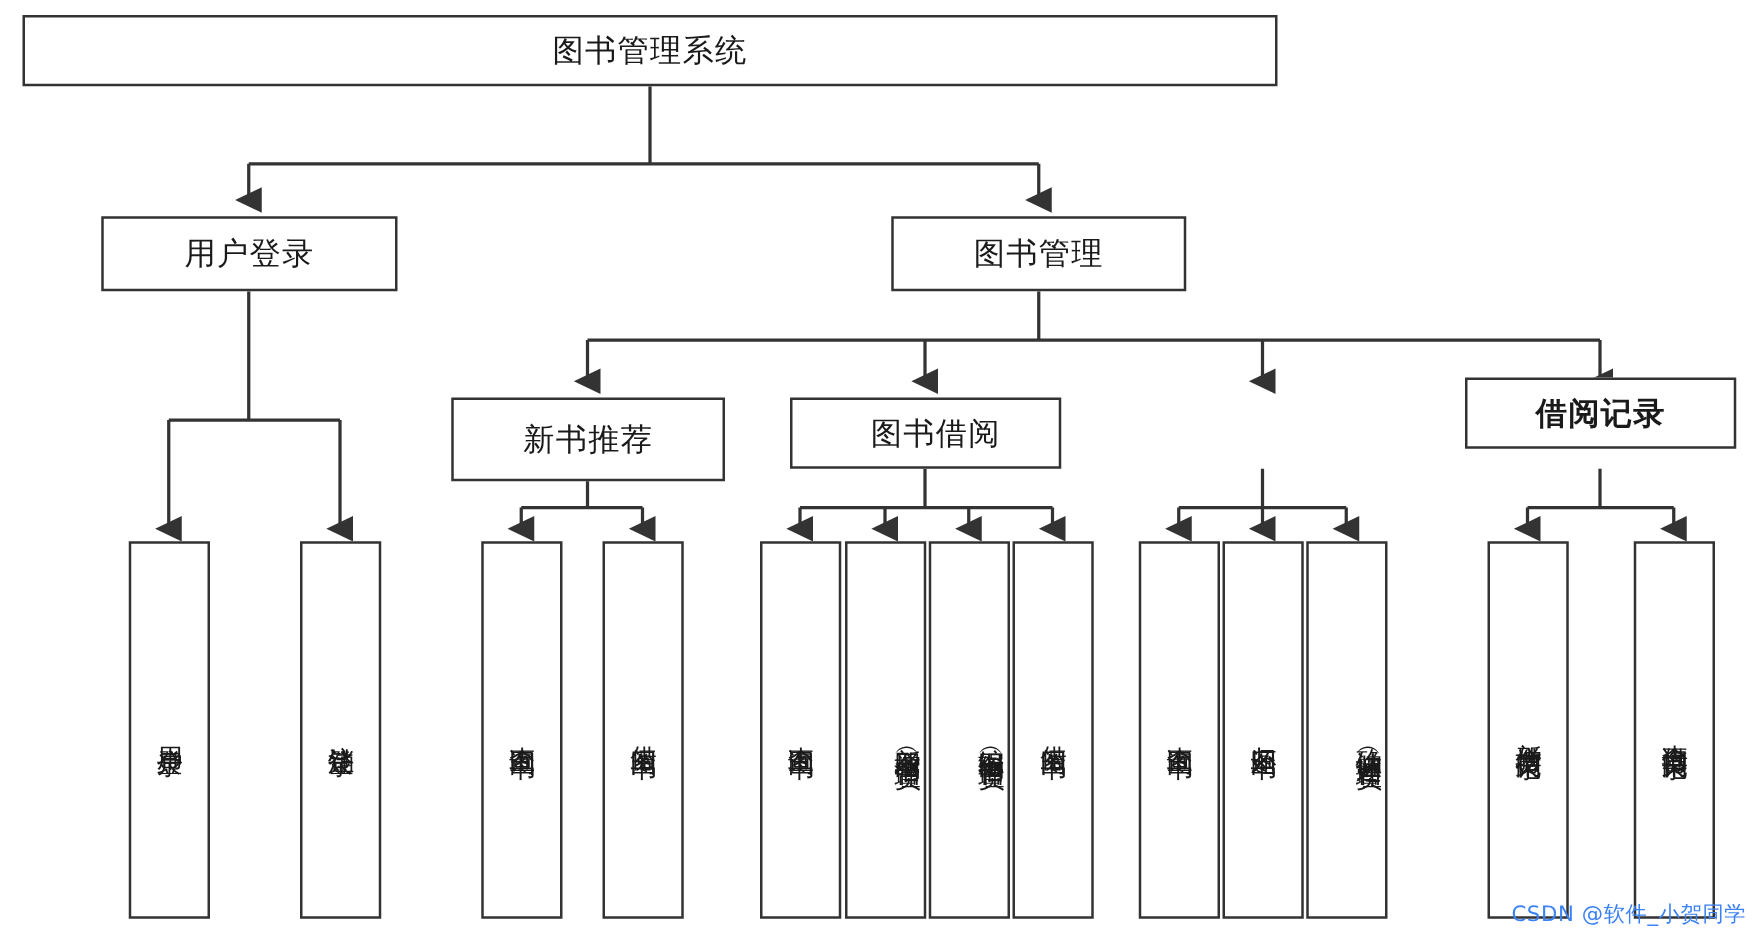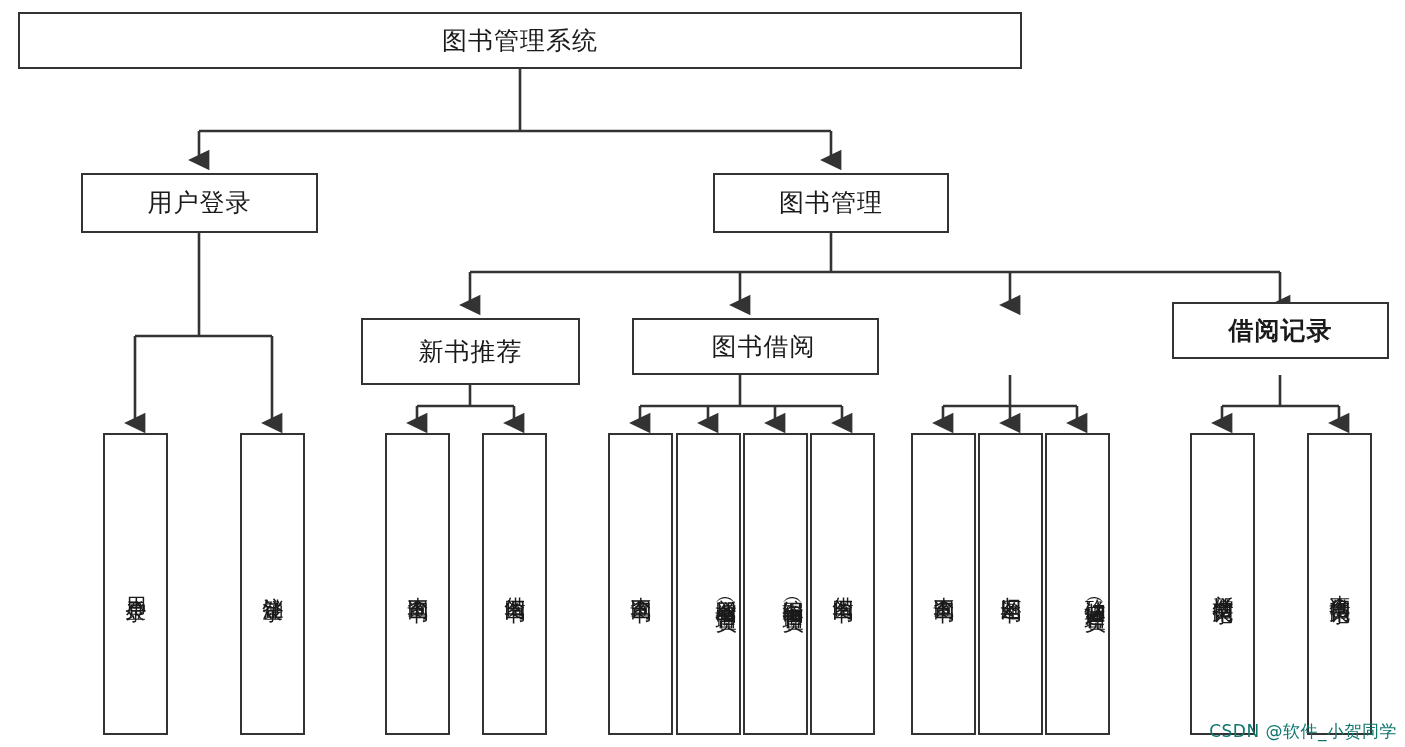--- a/index.html
+++ b/index.html
@@ -59,21 +59,21 @@
     top: 0;
     width: 1405px;
     height: 747px;
     pointer-events: none;
   }
   .watermark {
     position: absolute;
     right: 8px;
     bottom: 4px;
     font-size: 17px;
-    color: #0f766e;
+    color: #3b82f6;
     letter-spacing: 0.5px;
     white-space: nowrap;
   }
 </style>
 </head>
 <body>
 
 <div id="canvas">
 
   <svg id="edges" viewBox="0 0 1405 747" xmlns="http://www.w3.org/2000/svg">
@@ -136,21 +136,21 @@
   <div class="node h" style="left:81px; top:173px; width:237px; height:60px;">
     <span class="lbl">用户登录</span>
   </div>
   <div class="node h" style="left:713px; top:173px; width:236px; height:60px;">
     <span class="lbl">图书管理</span>
   </div>
 
   <div class="node h" style="left:361px; top:318px; width:219px; height:67px;">
     <span class="lbl">新书推荐</span>
   </div>
-  <div class="node h" style="left:632px; top:318px; width:247px; height:57px;padding-left:16px;">
+  <div class="node h" style="left:632px; top:318px; width:217px; height:57px;padding-left:16px;">
     <span class="lbl">图书借阅</span>
   </div>
   <div class="node h" style="left:1172px; top:302px; width:217px; height:57px;font-weight:bold;">
     <span class="lbl">借阅记录</span>
   </div>
 
   <div class="node v mid" style="left:103px; top:433px; width:65px; height:302px;">
     <span class="lbl">用户登录</span>
   </div>
   <div class="node v mid" style="left:240px; top:433px; width:65px; height:302px;">

